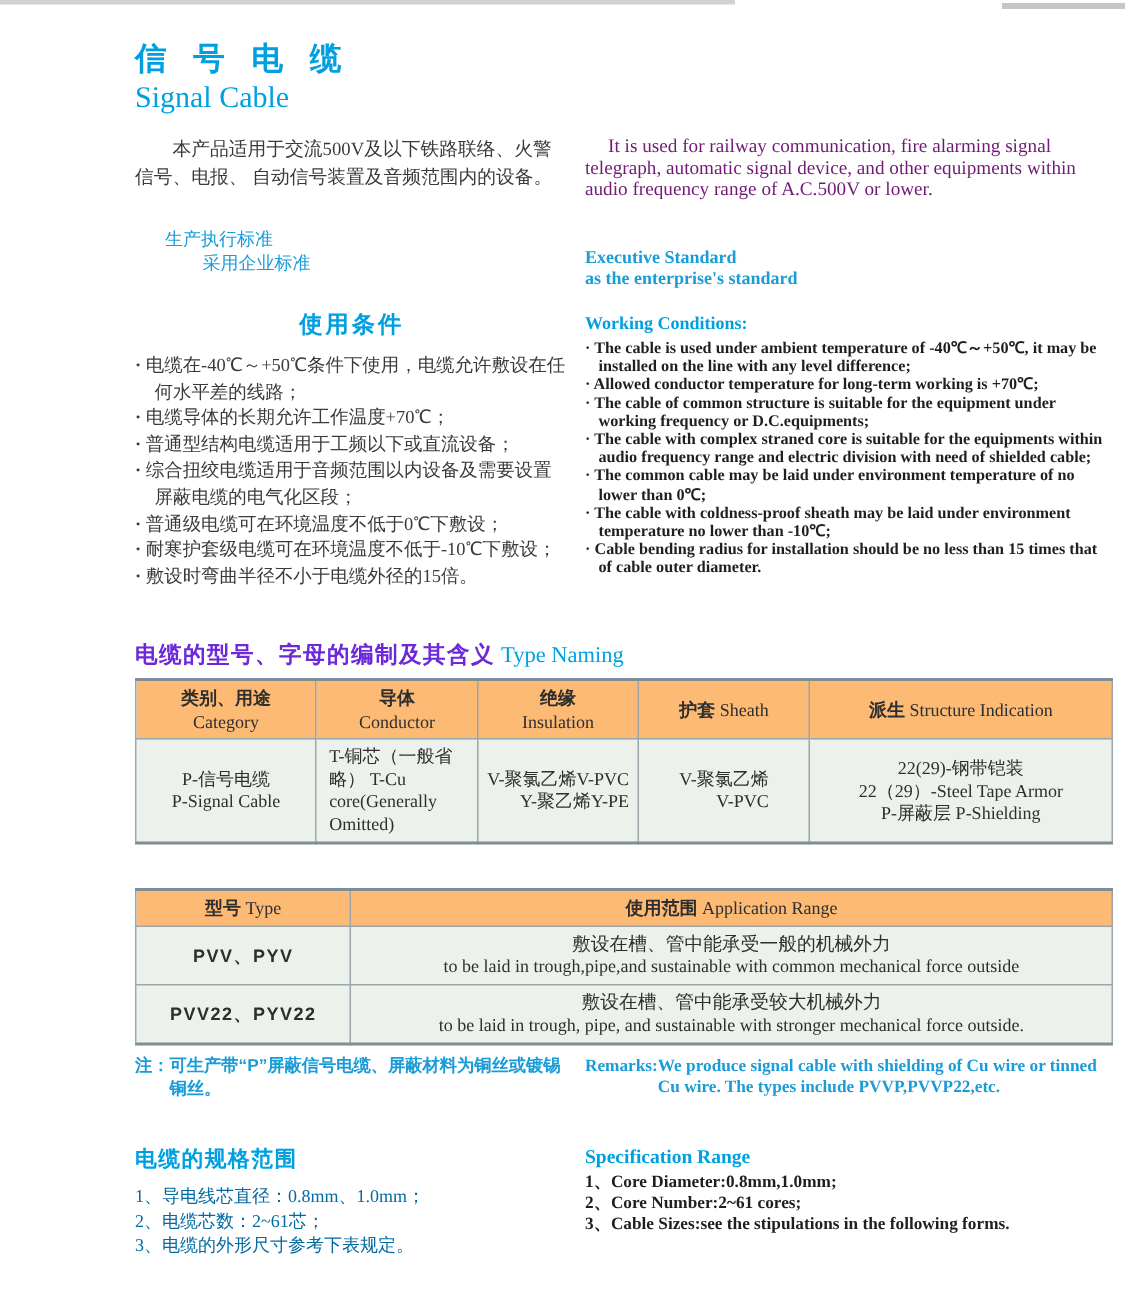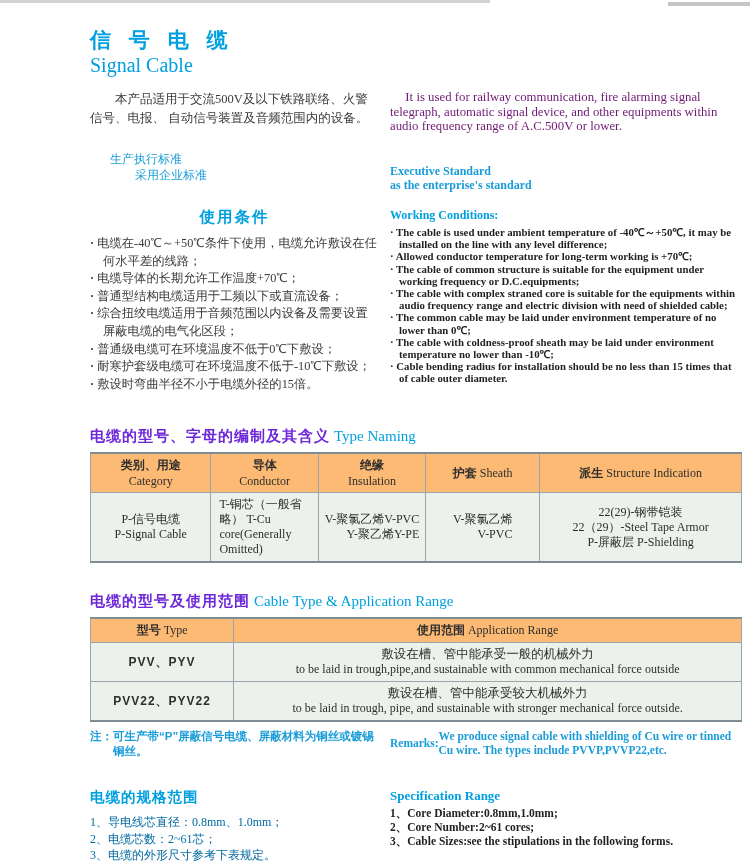--- a/index.html
+++ b/index.html
@@ -67,21 +67,21 @@
   .tbl2 td { height:35px; }
   .type-cell { font-family:"Liberation Sans", sans-serif; font-weight:bold; color:#4a4a4a; font-size:12.5px; letter-spacing:1px; }
   .use-cell { text-align:left; padding-left:20px; }
   .use-cn { font-family:"Liberation Sans", sans-serif; font-size:12.5px; display:block; color:#2e2e2e; }
   .use-en { font-size:12px; display:block; color:#2e2e2e; }
 
   
   .notes { margin-bottom:27px; min-height:32px; }
   .note { display:flex; color:#1a9cd8; font-weight:bold; }
   .note-cn { font-size:11.5px; line-height:15px; font-family:"Liberation Sans", sans-serif; }
-  .note-en { font-size:11.5px; line-height:14px;align-items:center; }
+  .note-en { font-size:11.5px; line-height:14px; }
   .note .lbl { white-space:nowrap; }
   .note .txt { flex:1; }
 
   
   .spec { min-height:70px; }
   .spec-h-cn { font-family:"Liberation Sans", sans-serif; font-weight:bold; font-size:14.5px; color:#00a0e0; letter-spacing:1px; margin-bottom:7px; }
   .spec-h-en { font-size:13px; color:#00a0e0; font-weight:bold; margin-bottom:2px; }
   .spec-list { list-style:none; }
   .spec-list-cn li { font-size:12px; line-height:16.5px; color:#0369a1; }
   .spec-list-en li { font-size:11.5px; line-height:14px; color:#1f1f1f; font-weight:bold; }
@@ -209,24 +209,20 @@
           </td>
           <td>
             <span>22(29)-钢带铠装</span><br>
             <span>22（29）-Steel Tape Armor</span><br>
             <span>P-屏蔽层 P-Shielding</span>
           </td>
         </tr>
       </tbody>
     </table>
 
-    <div class="sect">
-      <span class="s-cn">电缆的型号及使用范围</span>
-      <span class="s-en">Cable Type &amp; Application Range</span>
-    </div>
 
     <table class="tbl tbl2">
       <colgroup>
           <col style="width:22%">
           <col style="width:78%">
         </colgroup>
       <thead>
         <tr>
           <th>
             <span class="hd-cn">型号</span>

